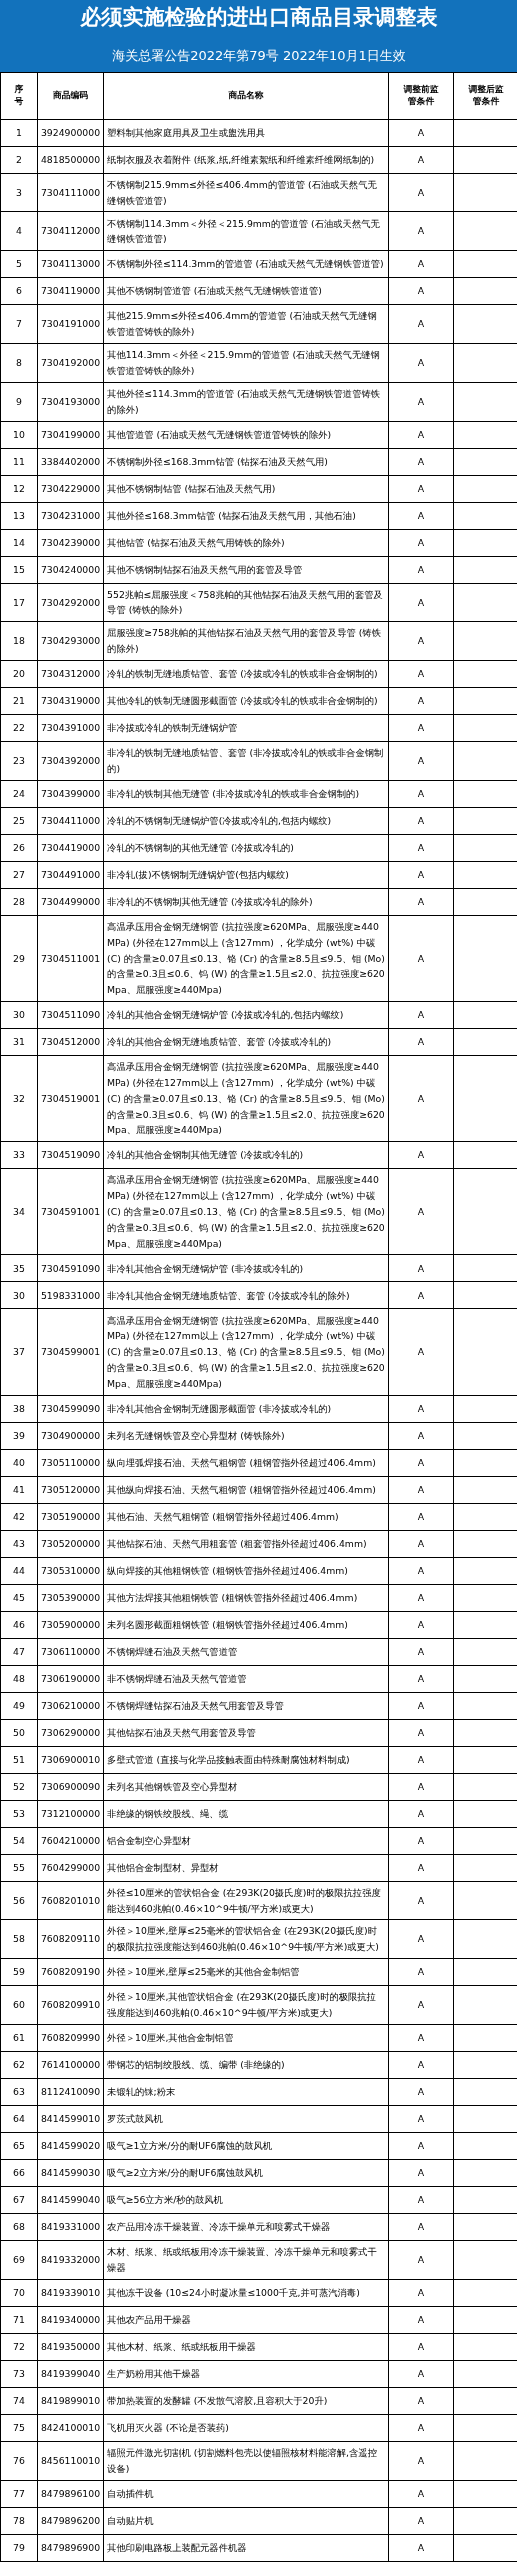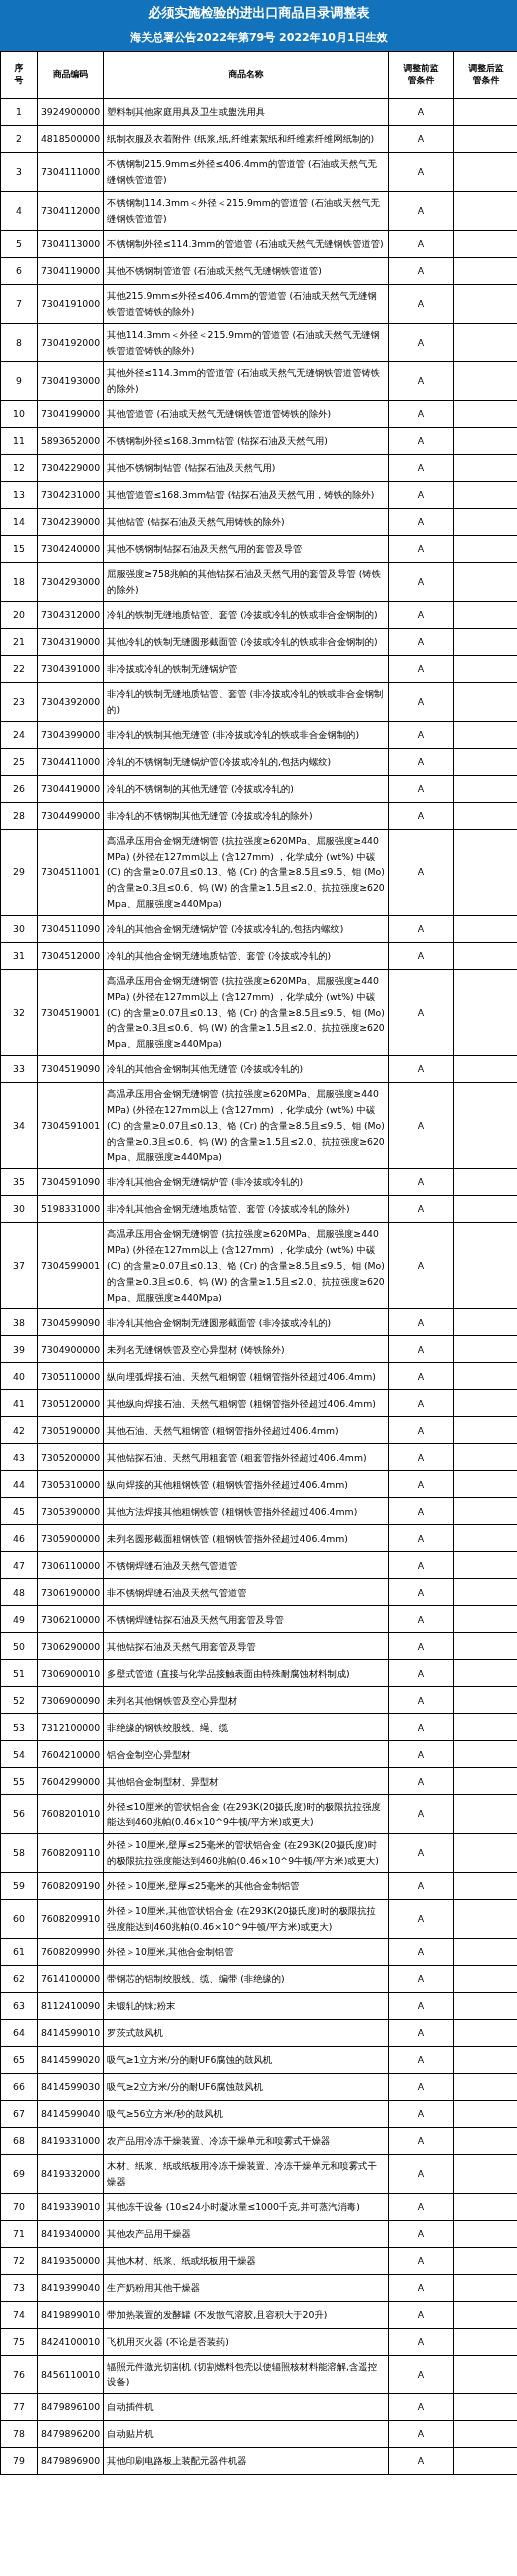--- a/index.html
+++ b/index.html
@@ -13,28 +13,29 @@
     font-family:"DejaVu Sans","Liberation Sans",sans-serif;
     color:#000000;
   }
   .banner{
     background:var(--banner-bg);
     color:var(--banner-text);
     text-align:center;
     padding:5.2px 0 6.2px 0;
   }
   .banner .title{
-    font-size:13px;
+    font-size:21px;
     font-weight:bold;
     line-height:1.3;
+    font-family:Liberation Mono, monospace;
   }
   .banner .subtitle{
-    font-size:11px;
-    font-weight:bold;
-    margin-top:8px;
+    font-size:13px;
+    font-weight:normal;
+    margin-top:15px;
   }
   table.catalog{
     width:518px;
     border-collapse:collapse;
     table-layout:fixed;
   }
   table.catalog th, table.catalog td{
     border:0.5px solid var(--border);
     vertical-align:middle;
     word-break:break-all;
@@ -170,38 +171,38 @@
   <tr>
     <td class="cell-no">10</td>
     <td class="cell-code">7304199000</td>
     <td class="cell-name">其他管道管 (石油或天然气无缝钢铁管道管铸铁的除外)</td>
     <td class="cell-before">A</td>
     <td class="cell-after"></td>
   </tr>
 
   <tr>
     <td class="cell-no">11</td>
-    <td class="cell-code">5893652000</td>
+    <td class="cell-code">3384402000</td>
     <td class="cell-name">不锈钢制外径≤168.3mm钻管 (钻探石油及天然气用)</td>
     <td class="cell-before">A</td>
     <td class="cell-after"></td>
   </tr>
 
   <tr>
     <td class="cell-no">12</td>
     <td class="cell-code">7304229000</td>
     <td class="cell-name">其他不锈钢制钻管 (钻探石油及天然气用)</td>
     <td class="cell-before">A</td>
     <td class="cell-after"></td>
   </tr>
 
   <tr>
     <td class="cell-no">13</td>
     <td class="cell-code">7304231000</td>
-    <td class="cell-name">其他管道管≤168.3mm钻管 (钻探石油及天然气用，铸铁的除外)</td>
+    <td class="cell-name">其他外径≤168.3mm钻管 (钻探石油及天然气用，其他石油)</td>
     <td class="cell-before">A</td>
     <td class="cell-after"></td>
   </tr>
 
   <tr>
     <td class="cell-no">14</td>
     <td class="cell-code">7304239000</td>
     <td class="cell-name">其他钻管 (钻探石油及天然气用铸铁的除外)</td>
     <td class="cell-before">A</td>
     <td class="cell-after"></td>
@@ -209,20 +210,27 @@
 
   <tr>
     <td class="cell-no">15</td>
     <td class="cell-code">7304240000</td>
     <td class="cell-name">其他不锈钢制钻探石油及天然气用的套管及导管</td>
     <td class="cell-before">A</td>
     <td class="cell-after"></td>
   </tr>
 
 
+  <tr>
+    <td class="cell-no">17</td>
+    <td class="cell-code">7304292000</td>
+    <td class="cell-name">552兆帕≤屈服强度＜758兆帕的其他钻探石油及天然气用的套管及导管 (铸铁的除外)</td>
+    <td class="cell-before">A</td>
+    <td class="cell-after"></td>
+  </tr>
 
   <tr>
     <td class="cell-no">18</td>
     <td class="cell-code">7304293000</td>
     <td class="cell-name">屈服强度≥758兆帕的其他钻探石油及天然气用的套管及导管 (铸铁的除外)</td>
     <td class="cell-before">A</td>
     <td class="cell-after"></td>
   </tr>
 
 
@@ -275,20 +283,27 @@
   </tr>
 
   <tr>
     <td class="cell-no">26</td>
     <td class="cell-code">7304419000</td>
     <td class="cell-name">冷轧的不锈钢制的其他无缝管 (冷拔或冷轧的)</td>
     <td class="cell-before">A</td>
     <td class="cell-after"></td>
   </tr>
 
+  <tr>
+    <td class="cell-no">27</td>
+    <td class="cell-code">7304491000</td>
+    <td class="cell-name">非冷轧(拔)不锈钢制无缝锅炉管(包括内螺纹)</td>
+    <td class="cell-before">A</td>
+    <td class="cell-after"></td>
+  </tr>
 
   <tr>
     <td class="cell-no">28</td>
     <td class="cell-code">7304499000</td>
     <td class="cell-name">非冷轧的不锈钢制其他无缝管 (冷拔或冷轧的除外)</td>
     <td class="cell-before">A</td>
     <td class="cell-after"></td>
   </tr>
 
   <tr>

